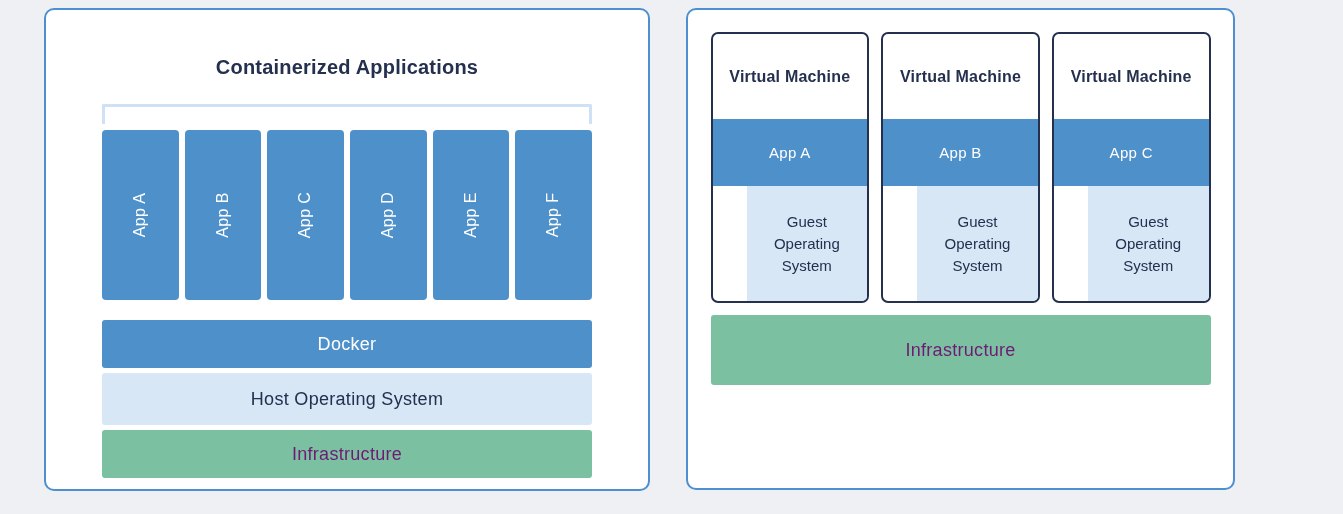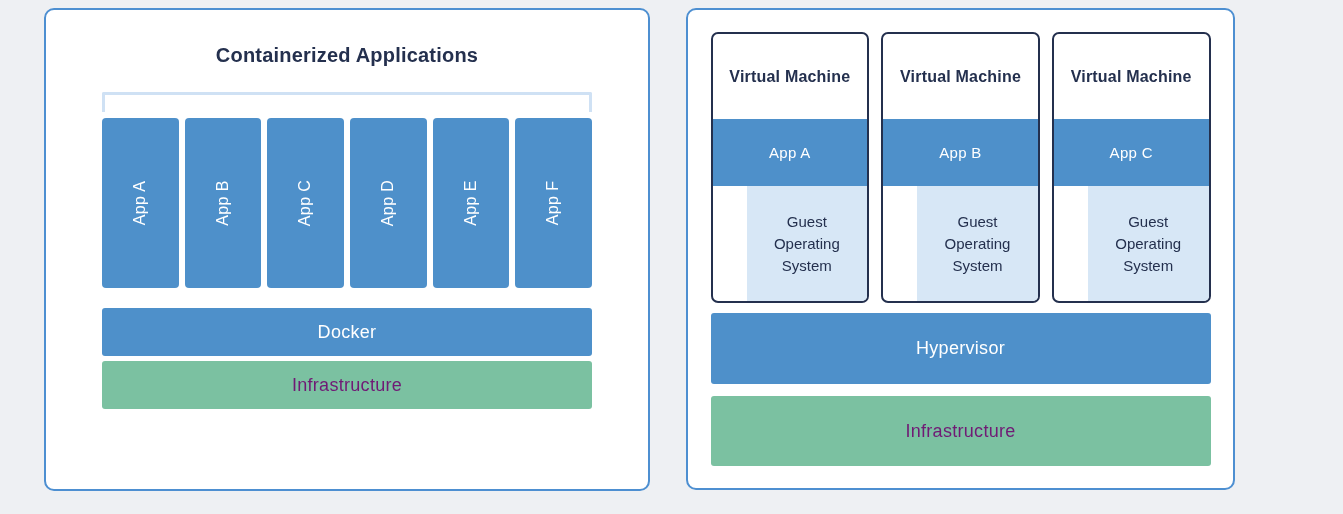--- a/index.html
+++ b/index.html
@@ -17,21 +17,21 @@
     border-radius: 10px;
     box-sizing: border-box;
   }
   #left-panel  { left: 44px;  top: 8px; width: 606px; height: 483px; }
   #right-panel { left: 686px; top: 8px; width: 549px; height: 482px; }
 
   .left-content  { width: 490px; margin: 0 auto; }
   .right-content { width: 500px; margin: 0 auto; }
 
   .diagram-title {
-    margin-top: 32px;
+    margin-top: 44px;
     text-align: center;
     font-size: 20px;
     font-weight: 600;
     color: #24304e;
     letter-spacing: 0.2px;
     line-height: 26px;
   }
   .bracket {
     margin-top: 24px;
     height: 17px;
@@ -151,20 +151,21 @@
           <span>App D</span>
         </div>
       <div class="app-column">
           <span>App E</span>
         </div>
       <div class="app-column">
           <span>App F</span>
         </div>
     </div>
     <div class="bar blue docker-bar">Docker</div>
+    <div class="bar light hostos-bar">Host Operating System</div>
     <div class="bar green infra-bar-l">Infrastructure</div>
   </div>
 </div>
 
 <div class="panel" id="right-panel">
   <div class="right-content">
     <div class="vm-row">
       <div class="vm-card">
         <div class="vm-header">Virtual Machine</div>
         <div class="vm-app">App A</div>
@@ -180,16 +181,15 @@
           </div>
       </div>
       <div class="vm-card">
         <div class="vm-header">Virtual Machine</div>
         <div class="vm-app">App C</div>
         <div class="vm-os">
             <span>Guest Operating System</span>
           </div>
       </div>
     </div>
-    <div class="bar blue hypervisor-bar">Hypervisor</div>
     <div class="bar green infra-bar-r">Infrastructure</div>
   </div>
 </div>
 
 </body></html>

